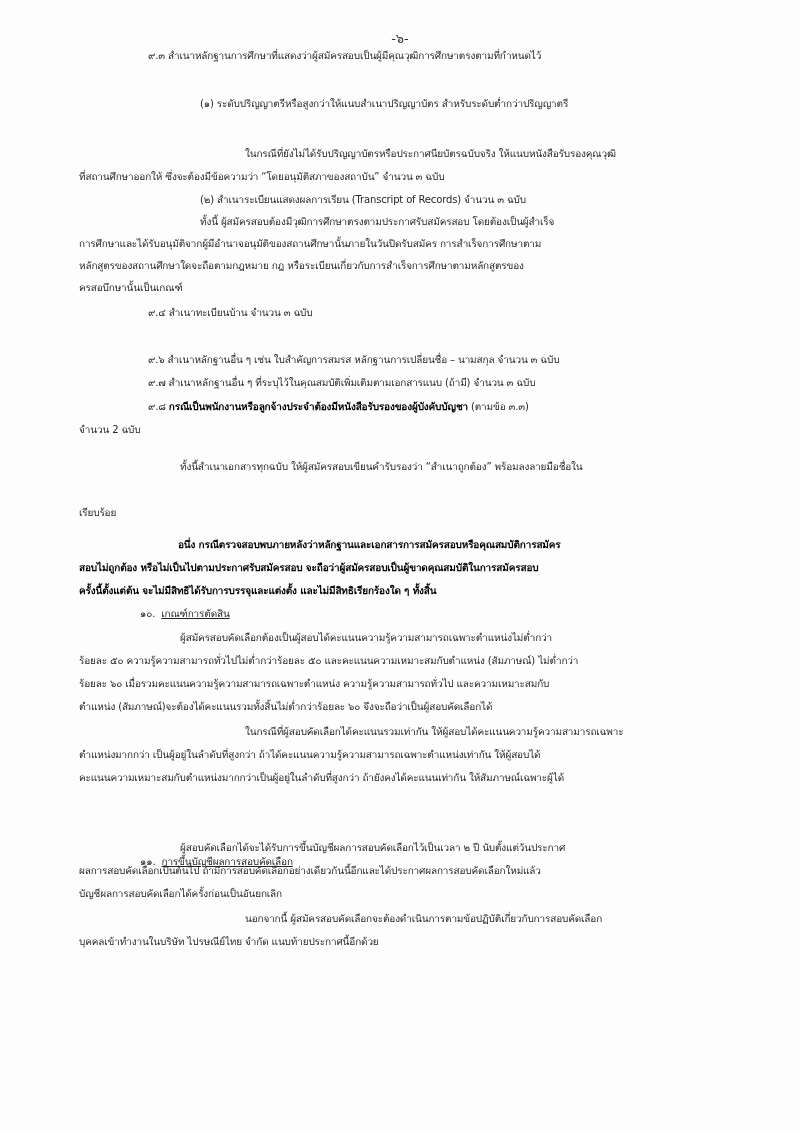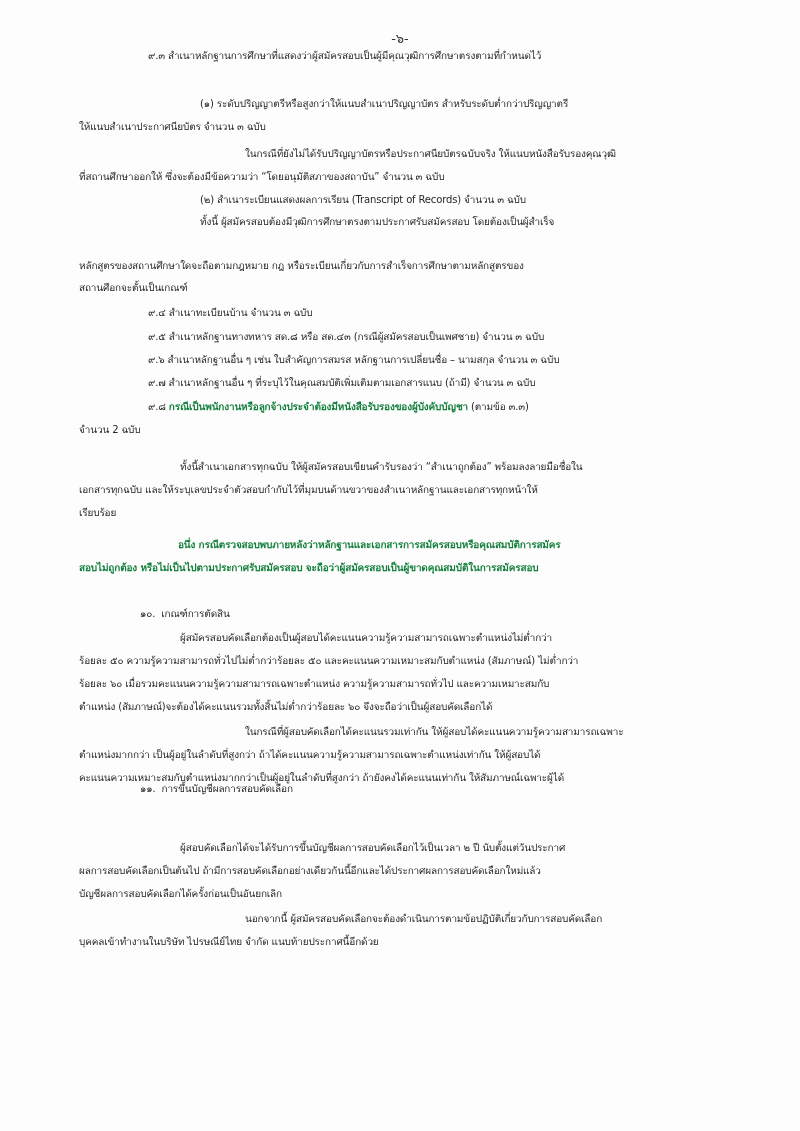--- a/index.html
+++ b/index.html
@@ -1,67 +1,66 @@
 <!DOCTYPE html>
 <html><head>
 <meta charset="utf-8">
 <style>
   html, body { margin:0; padding:0; background:#ffffff; }
   body { width:800px; height:1131px; position:relative; overflow:hidden;
          font-family:"DejaVu Sans", "Liberation Sans", sans-serif; color:#222; }
   .page { position:absolute; left:0; top:0; width:800px; height:1131px; background:#fdfdfd; }
   .line { position:absolute; white-space:nowrap; font-size:10px; line-height:20px; letter-spacing:-0.15px; color:#262626; }
-  .bold { font-weight:bold; color:#15803d; }
-  .u { }
+  .bold { font-weight:bold; color:#000000; }
+  .u { text-decoration:underline; }
   .pnum { position:absolute; left:0; width:800px; top:28px; text-align:center; font-size:13px; color:#333; }
 </style>
 </head>
 <body>
 
 <div class="page">
 
   <div class="pnum">-๖-</div>
 
   <div class="line" style="left:148px;top:46px">๙.๓ สำเนาหลักฐานการศึกษาที่แสดงว่าผู้สมัครสอบเป็นผู้มีคุณวุฒิการศึกษาตรงตามที่กำหนดไว้</div>
   <div class="line" style="left:200px;top:94px">(๑) ระดับปริญญาตรีหรือสูงกว่าให้แนบสำเนาปริญญาบัตร สำหรับระดับต่ำกว่าปริญญาตรี</div>
-  <div class="line" style="left:79px;top:117px">ให้แนบสำเนาประกาศนียบัตร จำนวน ๓ ฉบับ</div>
   <div class="line" style="left:245px;top:144px">ในกรณีที่ยังไม่ได้รับปริญญาบัตรหรือประกาศนียบัตรฉบับจริง ให้แนบหนังสือรับรองคุณวุฒิ</div>
   <div class="line" style="left:79px;top:167px">ที่สถานศึกษาออกให้ ซึ่งจะต้องมีข้อความว่า “โดยอนุมัติสภาของสถาบัน” จำนวน ๓ ฉบับ</div>
   <div class="line" style="left:200px;top:190px">(๒) สำเนาระเบียนแสดงผลการเรียน (Transcript of Records) จำนวน ๓ ฉบับ</div>
   <div class="line" style="left:200px;top:212px">ทั้งนี้ ผู้สมัครสอบต้องมีวุฒิการศึกษาตรงตามประกาศรับสมัครสอบ โดยต้องเป็นผู้สำเร็จ</div>
+  <div class="line" style="left:79px;top:234px">การศึกษาและได้รับอนุมัติจากผู้มีอำนาจอนุมัติของสถานศึกษานั้นภายในวันปิดรับสมัคร การสำเร็จการศึกษาตาม</div>
   <div class="line" style="left:79px;top:256px">หลักสูตรของสถานศึกษาใดจะถือตามกฎหมาย กฎ หรือระเบียนเกี่ยวกับการสำเร็จการศึกษาตามหลักสูตรของ</div>
-  <div class="line" style="left:79px;top:278px">สถานศึอกจะตั้นเป็นเกณฑ์</div>
+  <div class="line" style="left:79px;top:278px">ครสอบึกษานั้นเป็นเกณฑ์</div>
   <div class="line" style="left:148px;top:303px">๙.๔ สำเนาทะเบียนบ้าน จำนวน ๓ ฉบับ</div>
-  <div class="line" style="left:148px;top:327px">๙.๕ สำเนาหลักฐานทางทหาร สด.๘ หรือ สด.๔๓ (กรณีผู้สมัครสอบเป็นเพศชาย) จำนวน ๓ ฉบับ</div>
   <div class="line" style="left:148px;top:350px">๙.๖ สำเนาหลักฐานอื่น ๆ เช่น ใบสำคัญการสมรส หลักฐานการเปลี่ยนชื่อ – นามสกุล จำนวน ๓ ฉบับ</div>
   <div class="line" style="left:148px;top:373px">๙.๗ สำเนาหลักฐานอื่น ๆ ที่ระบุไว้ในคุณสมบัติเพิ่มเติมตามเอกสารแนบ (ถ้ามี) จำนวน ๓ ฉบับ</div>
   <div class="line" style="left:148px;top:397px">
     <span>๙.๘ </span><span class="bold">กรณีเป็นพนักงานหรือลูกจ้างประจำต้องมีหนังสือรับรองของผู้บังคับบัญชา</span><span> (ตามข้อ ๓.๓)</span>
   </div>
   <div class="line" style="left:79px;top:420px">จำนวน 2 ฉบับ</div>
 
   <div class="line" style="left:180px;top:457px">ทั้งนี้สำเนาเอกสารทุกฉบับ ให้ผู้สมัครสอบเขียนคำรับรองว่า “สำเนาถูกต้อง” พร้อมลงลายมือชื่อใน</div>
-  <div class="line" style="left:79px;top:480px">เอกสารทุกฉบับ และให้ระบุเลขประจำตัวสอบกำกับไว้ที่มุมบนด้านขวาของสำเนาหลักฐานและเอกสารทุกหน้าให้</div>
   <div class="line" style="left:79px;top:503px">เรียบร้อย</div>
 
   <div class="line bold" style="left:178px;top:535px">อนึ่ง กรณีตรวจสอบพบภายหลังว่าหลักฐานและเอกสารการสมัครสอบหรือคุณสมบัติการสมัคร</div>
   <div class="line bold" style="left:79px;top:558px">สอบไม่ถูกต้อง หรือไม่เป็นไปตามประกาศรับสมัครสอบ จะถือว่าผู้สมัครสอบเป็นผู้ขาดคุณสมบัติในการสมัครสอบ</div>
+  <div class="line bold" style="left:79px;top:581px">ครั้งนี้ตั้งแต่ต้น จะไม่มีสิทธิได้รับการบรรจุและแต่งตั้ง และไม่มีสิทธิเรียกร้องใด ๆ ทั้งสิ้น</div>
 
   <div class="line" style="left:140px;top:604px">
     <span>๑๐.</span>&nbsp;&nbsp;<span class="u">เกณฑ์การตัดสิน</span>
   </div>
   <div class="line" style="left:180px;top:628px">ผู้สมัครสอบคัดเลือกต้องเป็นผู้สอบได้คะแนนความรู้ความสามารถเฉพาะตำแหน่งไม่ต่ำกว่า</div>
   <div class="line" style="left:79px;top:651px">ร้อยละ ๕๐  ความรู้ความสามารถทั่วไปไม่ต่ำกว่าร้อยละ ๕๐ และคะแนนความเหมาะสมกับตำแหน่ง (สัมภาษณ์) ไม่ต่ำกว่า</div>
   <div class="line" style="left:79px;top:674px">ร้อยละ ๖๐ เมื่อรวมคะแนนความรู้ความสามารถเฉพาะตำแหน่ง ความรู้ความสามารถทั่วไป และความเหมาะสมกับ</div>
   <div class="line" style="left:79px;top:697px">ตำแหน่ง (สัมภาษณ์)จะต้องได้คะแนนรวมทั้งสิ้นไม่ต่ำกว่าร้อยละ ๖๐ จึงจะถือว่าเป็นผู้สอบคัดเลือกได้</div>
   <div class="line" style="left:245px;top:722px">ในกรณีที่ผู้สอบคัดเลือกได้คะแนนรวมเท่ากัน ให้ผู้สอบได้คะแนนความรู้ความสามารถเฉพาะ</div>
   <div class="line" style="left:79px;top:745px">ตำแหน่งมากกว่า เป็นผู้อยู่ในลำดับที่สูงกว่า ถ้าได้คะแนนความรู้ความสามารถเฉพาะตำแหน่งเท่ากัน ให้ผู้สอบได้</div>
   <div class="line" style="left:79px;top:768px">คะแนนความเหมาะสมกับตำแหน่งมากกว่าเป็นผู้อยู่ในลำดับที่สูงกว่า ถ้ายังคงได้คะแนนเท่ากัน ให้สัมภาษณ์เฉพาะผู้ได้</div>
 
-  <div class="line" style="left:140px;top:779px">
+  <div class="line" style="left:140px;top:852px">
     <span>๑๑.</span>&nbsp;&nbsp;<span class="u">การขึ้นบัญชีผลการสอบคัดเลือก</span>
   </div>
   <div class="line" style="left:180px;top:838px">ผู้สอบคัดเลือกได้จะได้รับการขึ้นบัญชีผลการสอบคัดเลือกไว้เป็นเวลา ๒ ปี นับตั้งแต่วันประกาศ</div>
   <div class="line" style="left:79px;top:884px">บัญชีผลการสอบคัดเลือกได้ครั้งก่อนเป็นอันยกเลิก</div>
   <div class="line" style="left:79px;top:861px">ผลการสอบคัดเลือกเป็นต้นไป ถ้ามีการสอบคัดเลือกอย่างเดียวกันนี้อีกและได้ประกาศผลการสอบคัดเลือกใหม่แล้ว</div>
   <div class="line" style="left:245px;top:909px">นอกจากนี้ ผู้สมัครสอบคัดเลือกจะต้องดำเนินการตามข้อปฏิบัติเกี่ยวกับการสอบคัดเลือก</div>
   <div class="line" style="left:79px;top:932px">บุคคลเข้าทำงานในบริษัท ไปรษณีย์ไทย จำกัด แนบท้ายประกาศนี้อีกด้วย</div>
 
 </div>
 

